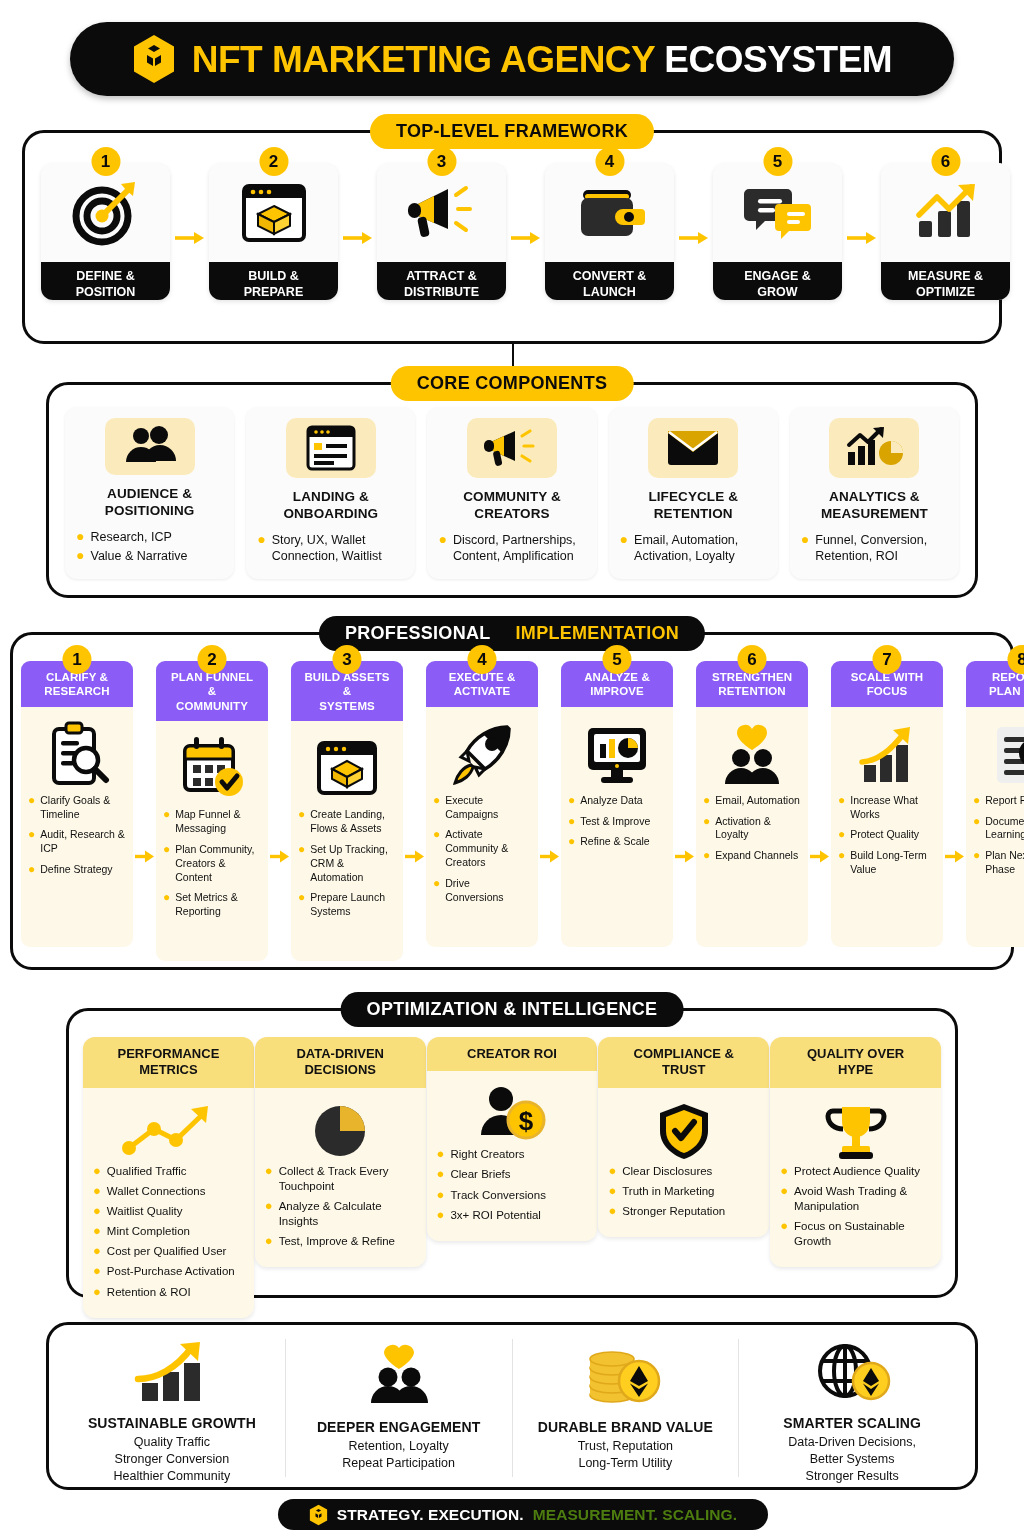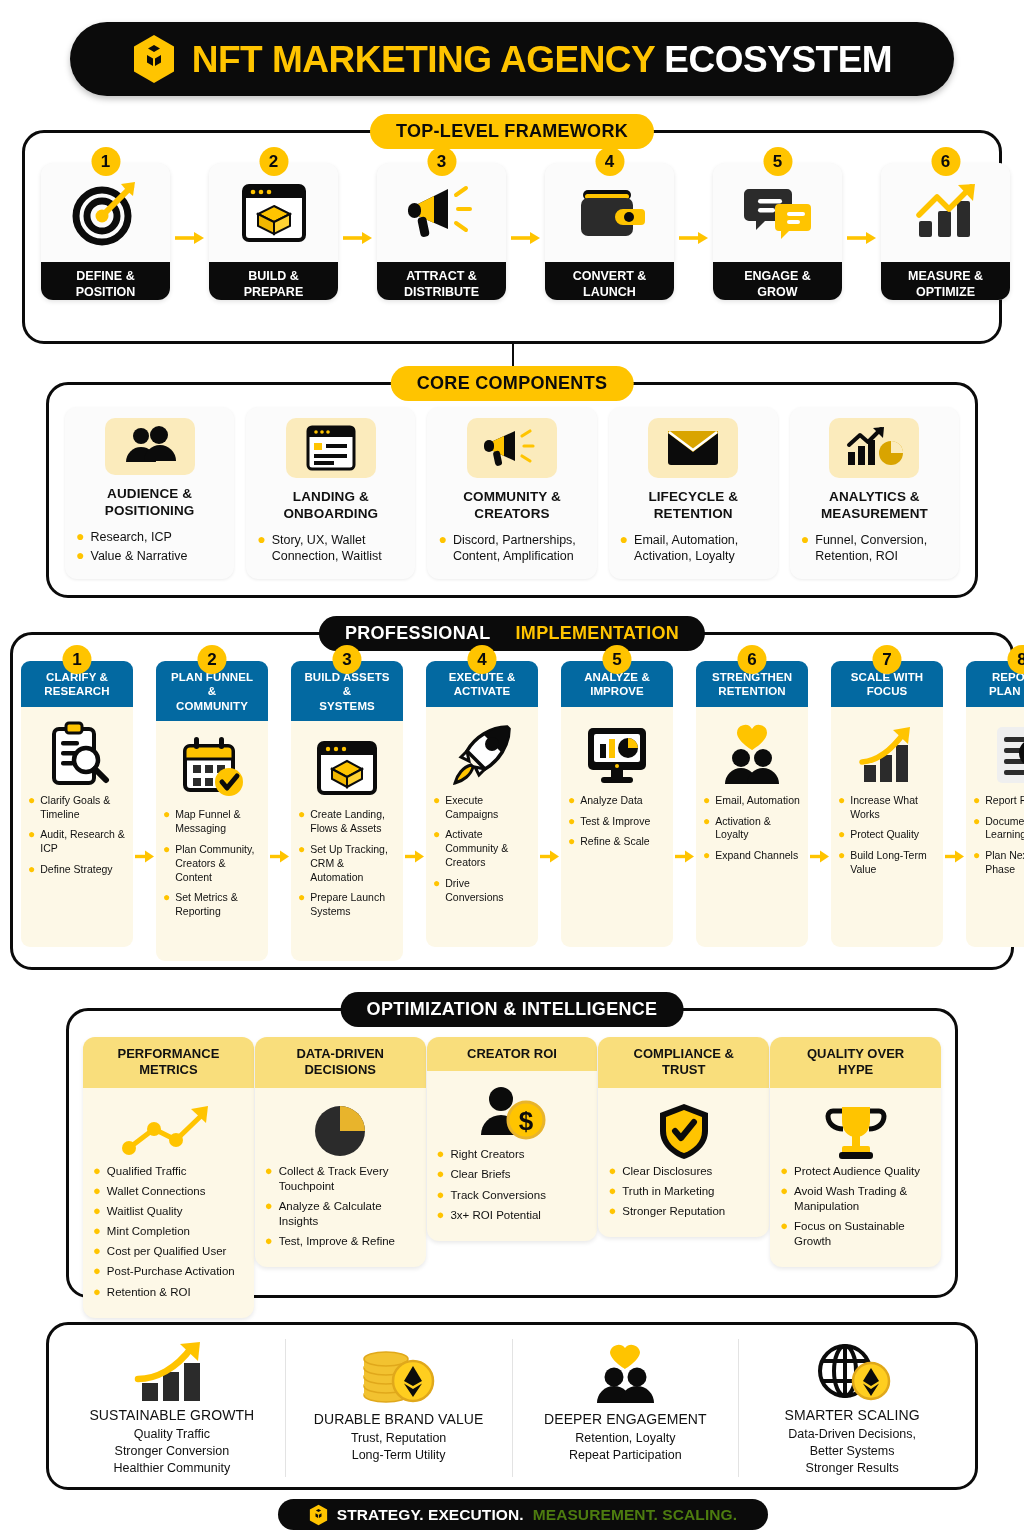--- a/index.html
+++ b/index.html
@@ -77,21 +77,21 @@
   .core-title { margin-top: 11px; font-size: 13.5px; font-weight: 700; text-align: center; line-height: 1.25; letter-spacing: .1px; }
   .core-list { margin-top: 9px; width: 100%; }
   .bullet { display: flex; gap: 6px; font-size: 12.5px; line-height: 1.3; margin-bottom: 3px; }
   .bullet .dot { color: #FFC400; font-size: 14px; line-height: 1.05; flex: none; }
 
   
   #impl { left: 10px; top: 632px; width: 1004px; height: 338px; }
   .impl-row { display: flex; padding: 26px 8px 10px; height: 100%; }
   .impl-col { width: 112px; flex: none; position: relative; }
   .impl-head {
-    background: #0369a1; color: #fff; border-radius: 9px 9px 0 0;
+    background: #8b5cf6; color: #fff; border-radius: 9px 9px 0 0;
     text-align: center; font-size: 11.5px; font-weight: 700; line-height: 1.25;
     padding: 9px 13px 8px; letter-spacing: .1px;
   }
   .impl-body {
     background: #FDF8E7; border-radius: 0 0 9px 9px; padding: 9px 7px 10px;
     min-height: 240px;
   }
   .impl-ico { height: 78px; display:flex; align-items:center; justify-content:center; }
   .impl-b { display:flex; gap:5px; font-size: 10.5px; line-height: 1.32; margin-bottom: 7px; }
   .impl-b .dot { color:#FFC400; font-size: 12px; line-height: 1; flex:none; }
@@ -106,21 +106,21 @@
   .opt-ico { height: 66px; display:flex; align-items:center; justify-content:center; }
   .opt-b { display:flex; gap:6px; font-size: 11.5px; line-height: 1.32; margin-bottom: 5px; }
   .opt-b .dot { color:#FFC400; font-size: 13px; line-height: 1; flex:none; }
 
   
   #scale { left: 46px; top: 1322px; width: 932px; height: 168px; }
   .scale-row { display:flex; height: 100%; padding: 14px 10px 10px; }
   .scale-col { flex:1; display:flex; flex-direction:column; align-items:center; justify-content:flex-start; padding: 2px 8px; }
   .scale-col + .scale-col { border-left: 1.5px solid #e3e3e3; }
   .scale-ico { height: 66px; display:flex; align-items:center; justify-content:center; }
-  .scale-title { font-size: 14px; font-weight: 400; margin-top: 4px; letter-spacing:.1px; }
+  .scale-title { font-size: 14px; font-weight: 700; margin-top: 12px; letter-spacing:.1px; }
   .scale-sub { font-size: 12.5px; text-align:center; line-height: 1.34; margin-top: 3px; }
 
   
   .footer {
     position: absolute; left: 278px; top: 1499px; width: 490px; height: 31px;
     background: #0b0b0b; border-radius: 16px;
     display:flex; align-items:center; justify-content:center; gap: 9px;
   }
   .footer .hexlogo { width: 19px; height: 22px; flex:none; }
   .footer span { font-size: 15.5px; font-weight: 700; letter-spacing: .1px; }
@@ -941,20 +941,37 @@
             <rect x="56" y="22" width="16" height="38" fill="#2b2b2b"></rect>
             <path d="M10 38 C28 38 48 28 64 6" fill="none" stroke="#FFC400" stroke-width="6.5" stroke-linecap="round"></path>
             <path d="M52 3 L72 1 L70 20 Z" fill="#FFC400"></path>
           </svg>
         </div>
         <div class="scale-title">SUSTAINABLE GROWTH</div>
         <div class="scale-sub">
           <div>Quality Traffic</div>
           <div>Stronger Conversion</div>
           <div>Healthier Community</div>
+        </div>
+      </div>
+
+      <div class="scale-col">
+        <div class="scale-ico">
+          <svg width="80" height="62" viewBox="0 0 80 62">
+            <path d="M40 26 C40 26 25 17 25 9 A8.5 8.5 0 0 1 40 5 A8.5 8.5 0 0 1 55 9 C55 17 40 26 40 26 Z" fill="#FFC400"></path>
+            <circle cx="29" cy="34" r="9.5" fill="#0b0b0b"></circle>
+              <circle cx="52" cy="34" r="9.5" fill="#0b0b0b"></circle>
+            <path d="M12 60 a17 17 0 0 1 34 0 Z" fill="#0b0b0b"></path>
+              <path d="M35 60 a17 17 0 0 1 34 0 Z" fill="#0b0b0b"></path>
+          </svg>
+        </div>
+        <div class="scale-title">DEEPER ENGAGEMENT</div>
+        <div class="scale-sub">
+          <div>Retention, Loyalty</div>
+          <div>Repeat Participation</div>
         </div>
       </div>
 
       <div class="scale-col">
         <div class="scale-ico">
           <svg width="86" height="62" viewBox="0 0 86 62">
             <g fill="#F2C230" stroke="#E0A81B" stroke-width="1.6">
               <ellipse cx="30" cy="52" rx="22" ry="7"></ellipse>
                 <rect x="8" y="43" width="44" height="9" fill="#F2C230" stroke="none"></rect>
               <ellipse cx="30" cy="43" rx="22" ry="7"></ellipse>
@@ -972,37 +989,20 @@
         </div>
         <div class="scale-title">DURABLE BRAND VALUE</div>
         <div class="scale-sub">
           <div>Trust, Reputation</div>
           <div>Long-Term Utility</div>
         </div>
       </div>
 
       <div class="scale-col">
         <div class="scale-ico">
-          <svg width="80" height="62" viewBox="0 0 80 62">
-            <path d="M40 26 C40 26 25 17 25 9 A8.5 8.5 0 0 1 40 5 A8.5 8.5 0 0 1 55 9 C55 17 40 26 40 26 Z" fill="#FFC400"></path>
-            <circle cx="29" cy="34" r="9.5" fill="#0b0b0b"></circle>
-              <circle cx="52" cy="34" r="9.5" fill="#0b0b0b"></circle>
-            <path d="M12 60 a17 17 0 0 1 34 0 Z" fill="#0b0b0b"></path>
-              <path d="M35 60 a17 17 0 0 1 34 0 Z" fill="#0b0b0b"></path>
-          </svg>
-        </div>
-        <div class="scale-title">DEEPER ENGAGEMENT</div>
-        <div class="scale-sub">
-          <div>Retention, Loyalty</div>
-          <div>Repeat Participation</div>
-        </div>
-      </div>
-
-      <div class="scale-col">
-        <div class="scale-ico">
           <svg width="86" height="62" viewBox="0 0 86 62">
             <g fill="none" stroke="#0b0b0b" stroke-width="4">
               <circle cx="36" cy="30" r="25"></circle>
               <ellipse cx="36" cy="30" rx="11" ry="25"></ellipse>
               <path d="M13 20 H59"></path>
                 <path d="M13 40 H59"></path>
                 <path d="M36 5 V55"></path>
             </g>
             <circle cx="62" cy="40" r="18" fill="#FFCE1F" stroke="#E0A81B" stroke-width="2.5"></circle>
             <polygon points="62,27 70,40 62,45 54,40" fill="#0b0b0b"></polygon>

